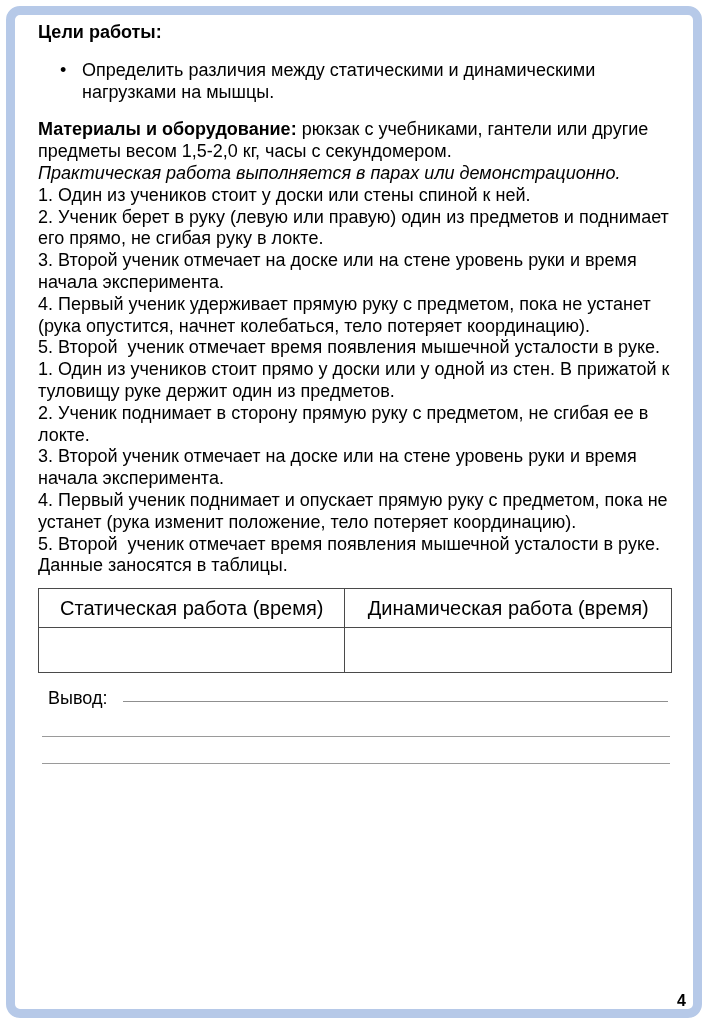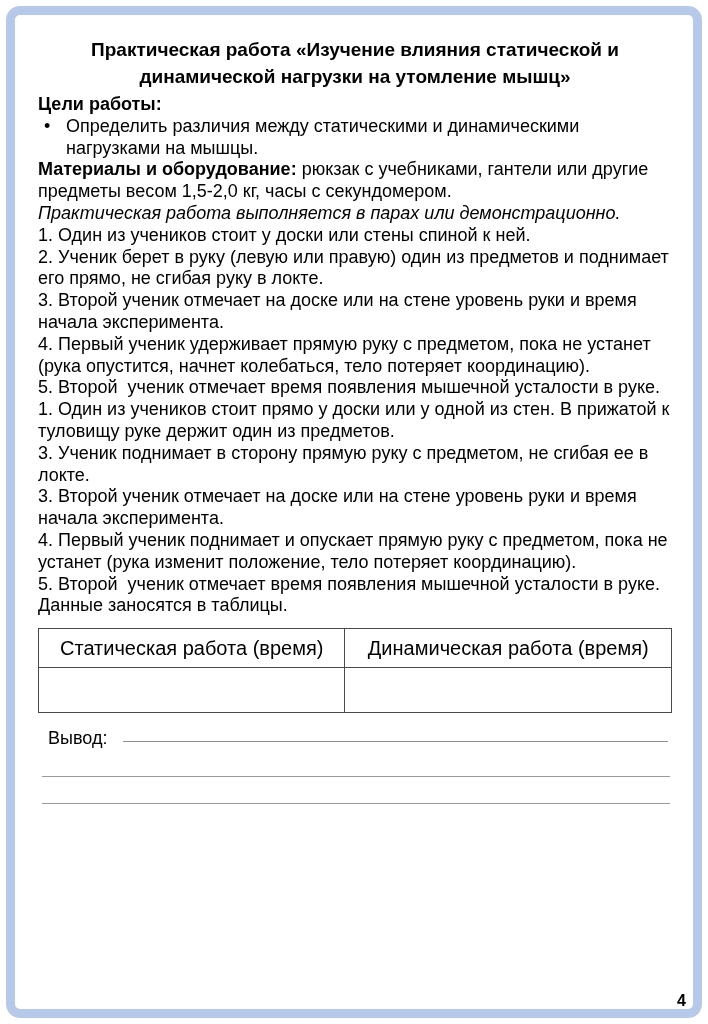--- a/index.html
+++ b/index.html
@@ -33,21 +33,21 @@
     font-size:19px; font-weight:bold; line-height:27px;
     text-align:center; max-width:570px;
     margin:16px auto 4px auto;
   }
   
   .body-text { font-size:18px; line-height:21.8px; margin-top:2px; }
   .body-text p { margin:0; }
   .h { font-weight:bold; }
   .italic { font-style:italic; }
   .step { white-space:pre-wrap; }
-  ul.goals { margin:0; padding:0; list-style:none; }
+  ul.goals { margin:16px; padding:0; list-style:none; }
   ul.goals li { position:relative; padding-left:28px; max-width:582px; }
   ul.goals li::before { content:"•"; position:absolute; left:6px; top:0; }
   
   table.results {
     border-collapse:collapse; width:100%;
     margin-top:11px;
     font-size:20px;
   }
   table.results th, table.results td {
     border:1.5px solid #4a4a4a;
@@ -79,41 +79,40 @@
 </style>
 </head>
 <body>
 
 <div class="page">
   <div class="frame"></div>
 
   <div class="content">
 
 
-    <h1 class="title">Практическая работа «Изучение влияния статической и динамической нагрузки на утомление мышц»</h1>
 
     <div class="body-text">
       <p class="h">Цели работы:</p>
       <ul class="goals">
         <li>Определить различия между статическими и динамическими нагрузками на мышцы.</li>
       </ul>
 
       <p><b>Материалы и оборудование:</b> <span>рюкзак с учебниками, гантели или другие предметы весом 1,5-2,0 кг, часы с секундомером.</span></p>
 
       <p class="italic">Практическая работа выполняется в парах или демонстрационно.</p>
 
 
       <p class="step">1. Один из учеников стоит у доски или стены спиной к ней.</p>
       <p class="step">2. Ученик берет в руку (левую или правую) один из предметов и поднимает его прямо, не сгибая руку в локте.</p>
       <p class="step">3. Второй ученик отмечает на доске или на стене уровень руки и время начала эксперимента.</p>
       <p class="step">4. Первый ученик удерживает прямую руку с предметом, пока не устанет (рука опустится, начнет колебаться, тело потеряет координацию).</p>
       <p class="step">5. Второй  ученик отмечает время появления мышечной усталости в руке.</p>
 
       <p class="step">1. Один из учеников стоит прямо у доски или у одной из стен. В прижатой к туловищу руке держит один из предметов.</p>
-      <p class="step">3. Ученик поднимает в сторону прямую руку с предметом, не сгибая ее в локте.</p>
+      <p class="step">2. Ученик поднимает в сторону прямую руку с предметом, не сгибая ее в локте.</p>
       <p class="step">3. Второй ученик отмечает на доске или на стене уровень руки и время начала эксперимента.</p>
       <p class="step">4. Первый ученик поднимает и опускает прямую руку с предметом, пока не устанет (рука изменит положение, тело потеряет координацию).</p>
       <p class="step">5. Второй  ученик отмечает время появления мышечной усталости в руке.</p>
 
       <p>Данные заносятся в таблицы.</p>
     </div>
 
     <table class="results">
       <tbody>
           <tr>

